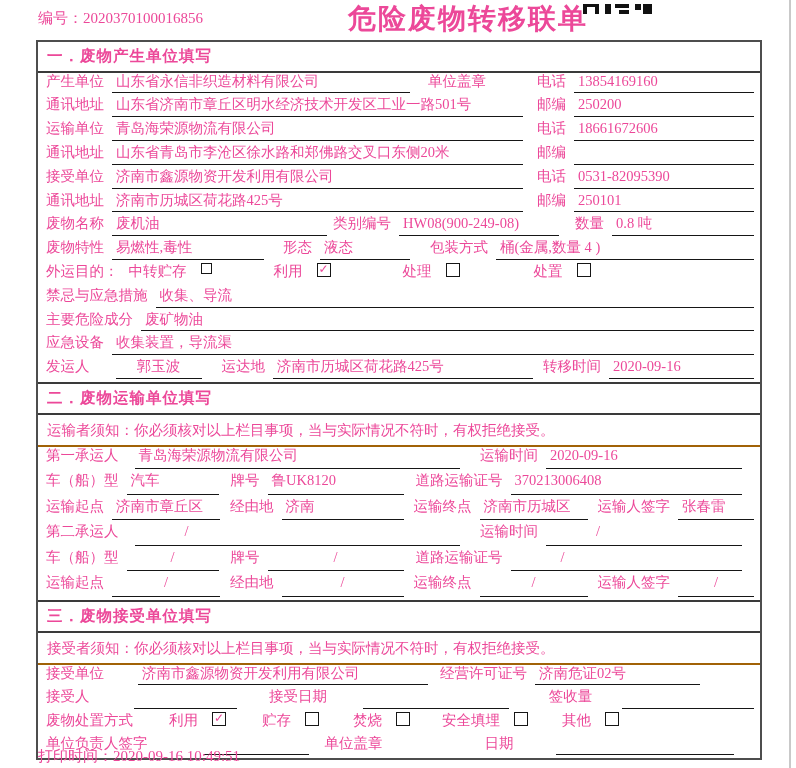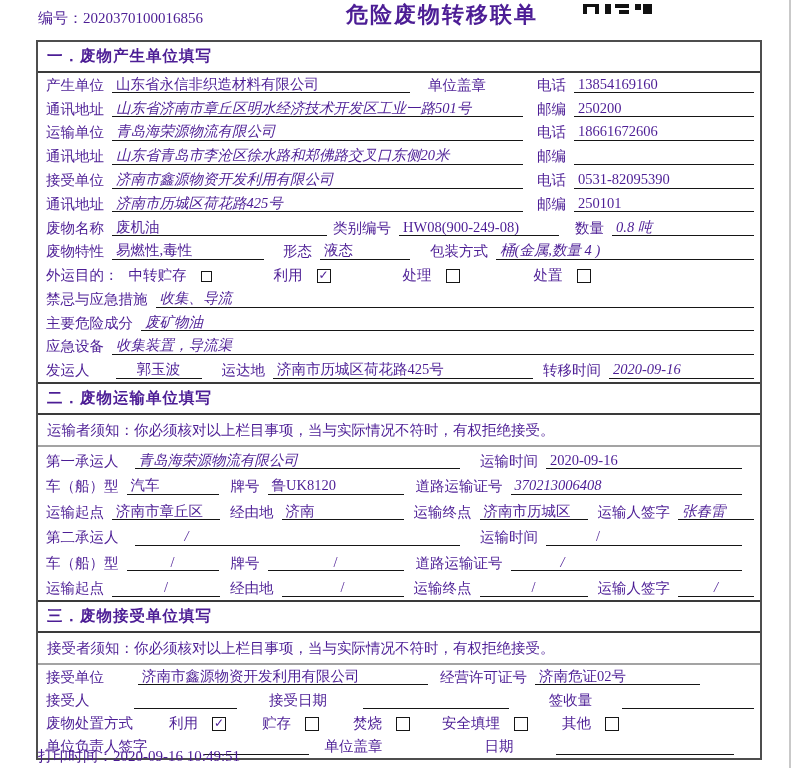--- a/index.html
+++ b/index.html
@@ -1,42 +1,42 @@
 <!DOCTYPE html>
 <html><head>
 <meta charset="utf-8">
 <style>
   html,body { margin:0; padding:0; background:#ffffff; }
   .page {
     position:relative; width:796px; height:768px; background:#fff;
     font-family:"Liberation Serif","DejaVu Serif",serif;
-    color:#4c1d95; overflow:hidden;
+    color:#ec4899; overflow:hidden;
   }
   .hdr-num { position:absolute; left:38px; top:9px; font-size:15px; white-space:nowrap; }
-  .hdr-title { position:absolute; left:442px; top:0px; transform:translateX(-50%);
-    font-size:22px; font-weight:bold; letter-spacing:2px; white-space:nowrap; }
+  .hdr-title { position:absolute; left:468px; top:0px; transform:translateX(-50%);
+    font-size:28px; font-weight:bold; letter-spacing:2px; white-space:nowrap; }
   .qr { position:absolute; left:583px; top:0; }
   .page-edge { position:absolute; left:789px; top:0; width:2px; height:768px; background:#c9c9c9; }
 
   .form { position:absolute; left:36px; top:40px; width:726px; box-sizing:border-box;
     border:2px solid #4d4d4d; background:#fff; }
   .sec2, .sec3 { border-top:2px solid #3a3a3a; }
   .sec-hdr { font-weight:bold; font-size:15.5px; padding:5px 9px 5px; line-height:1.2;
     border-bottom:2px solid #3a3a3a; letter-spacing:1px; }
-  .notice { font-size:14.5px; padding:7px 9px 6px; line-height:1.2; border-bottom:2px solid #a3a3a3; }
-
-  .r { display:flex; align-items:flex-end; padding:0 6px 3px 8px; box-sizing:border-box;
+  .notice { font-size:14.5px; padding:7px 9px 6px; line-height:1.2; border-bottom:2px solid #a16207; }
+
+  .r { display:flex; padding:0 6px 3px 8px; box-sizing:border-box;
     font-size:14.5px; line-height:1.15; }
   .s1r { height:23.8px; }
   .s2r { height:25.5px; }
   .s3r { height:23.3px; }
   .l { white-space:nowrap; margin-right:8px; }
   .f { border-bottom:1.5px solid #161616; padding:0 4px; white-space:nowrap;
     overflow:hidden; box-sizing:border-box; min-height:17px; }
-  .fx { flex:1 1 auto;font-style:italic; }
+  .fx { flex:1 1 auto; }
   .sp { flex:1 1 auto; }
   .slash { padding-left:50px; }
   .ctr { text-align:center; }
   .cb { display:inline-block; width:12px; height:12px; border:1.4px solid #161616;
     margin-left:6px; margin-bottom:1px; font-size:12px; line-height:11px;
     text-align:center; box-sizing:content-box; flex:0 0 auto; }
   .cbs { width:9px; height:9px; margin-bottom:2px; }
   .print-line { position:absolute; left:38px; top:747px; font-size:15px; white-space:nowrap; }
 </style>
 </head>

